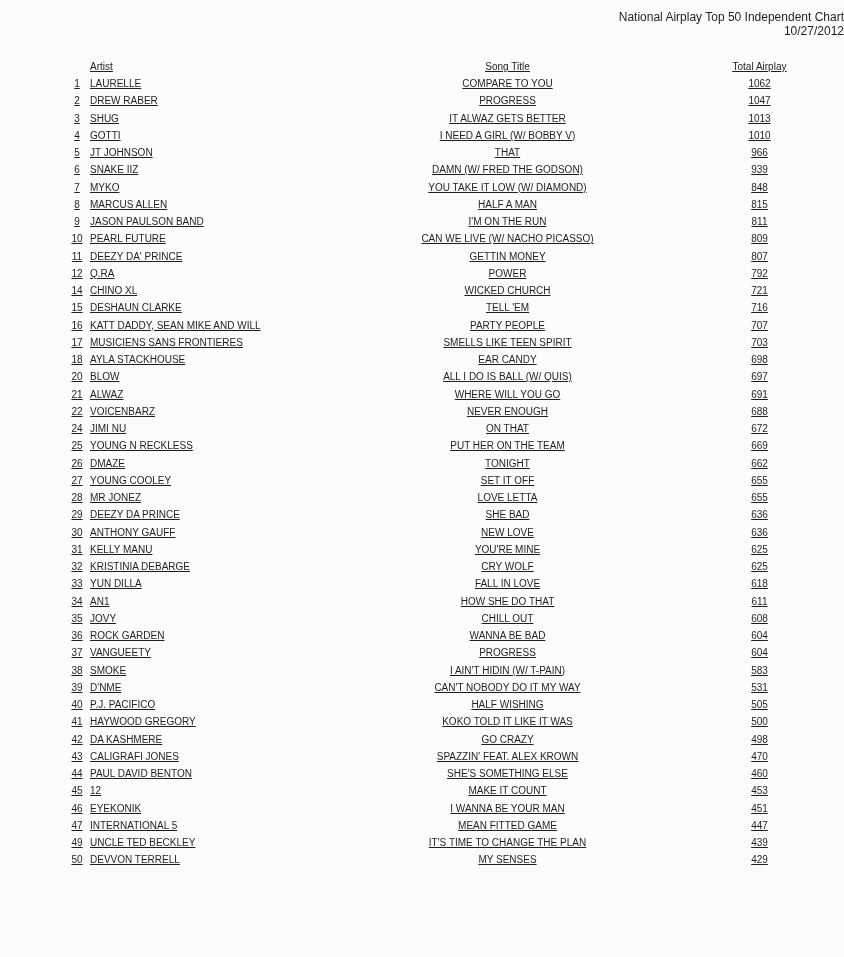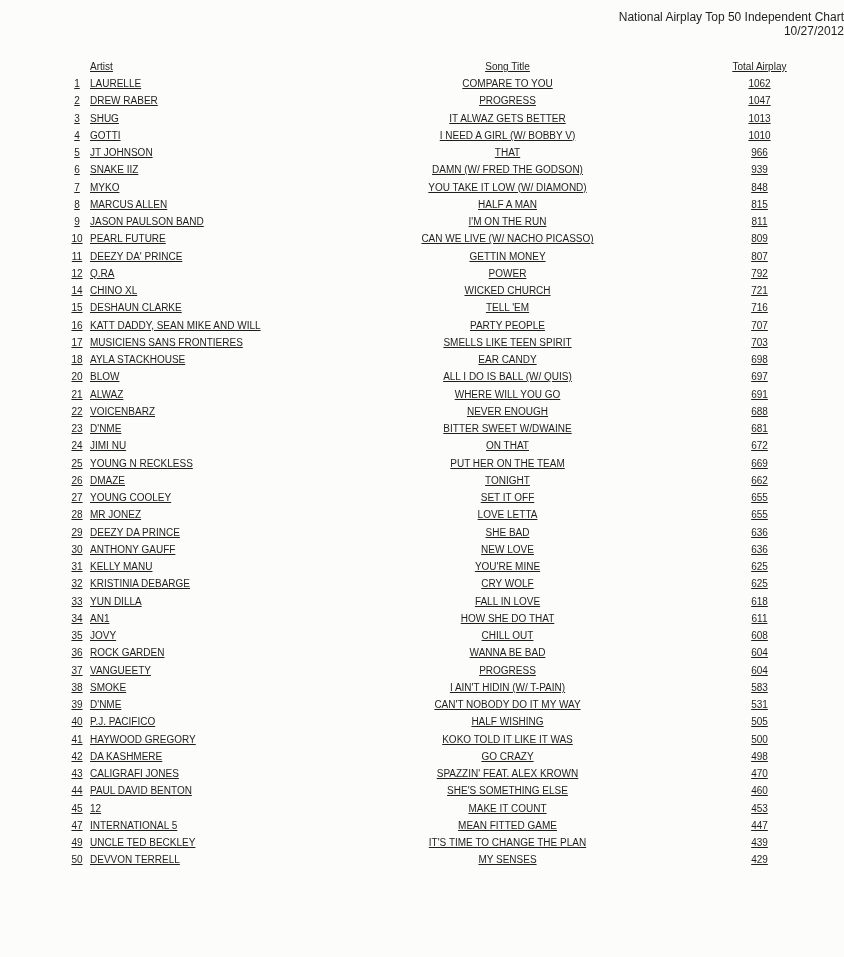--- a/index.html
+++ b/index.html
@@ -216,27 +216,20 @@
       </tr>
       <tr>
         <td class="spacer"></td>
         <td class="rank">22</td>
         <td class="artist">VOICENBARZ</td>
         <td class="song">NEVER ENOUGH</td>
         <td class="total">688</td>
       </tr>
       <tr>
         <td class="spacer"></td>
-        <td class="rank">23</td>
-        <td class="artist">D'NME</td>
-        <td class="song">BITTER SWEET W/DWAINE</td>
-        <td class="total">681</td>
-      </tr>
-      <tr>
-        <td class="spacer"></td>
         <td class="rank">24</td>
         <td class="artist">JIMI NU</td>
         <td class="song">ON THAT</td>
         <td class="total">672</td>
       </tr>
       <tr>
         <td class="spacer"></td>
         <td class="rank">25</td>
         <td class="artist">YOUNG N RECKLESS</td>
         <td class="song">PUT HER ON THE TEAM</td>
@@ -377,20 +370,27 @@
       </tr>
       <tr>
         <td class="spacer"></td>
         <td class="rank">45</td>
         <td class="artist">12</td>
         <td class="song">MAKE IT COUNT</td>
         <td class="total">453</td>
       </tr>
       <tr>
         <td class="spacer"></td>
+        <td class="rank">46</td>
+        <td class="artist">EYEKONIK</td>
+        <td class="song">I WANNA BE YOUR MAN</td>
+        <td class="total">451</td>
+      </tr>
+      <tr>
+        <td class="spacer"></td>
         <td class="rank">47</td>
         <td class="artist">INTERNATIONAL 5</td>
         <td class="song">MEAN FITTED GAME</td>
         <td class="total">447</td>
       </tr>
       <tr>
         <td class="spacer"></td>
         <td class="rank">49</td>
         <td class="artist">UNCLE TED BECKLEY</td>
         <td class="song">IT'S TIME TO CHANGE THE PLAN</td>

